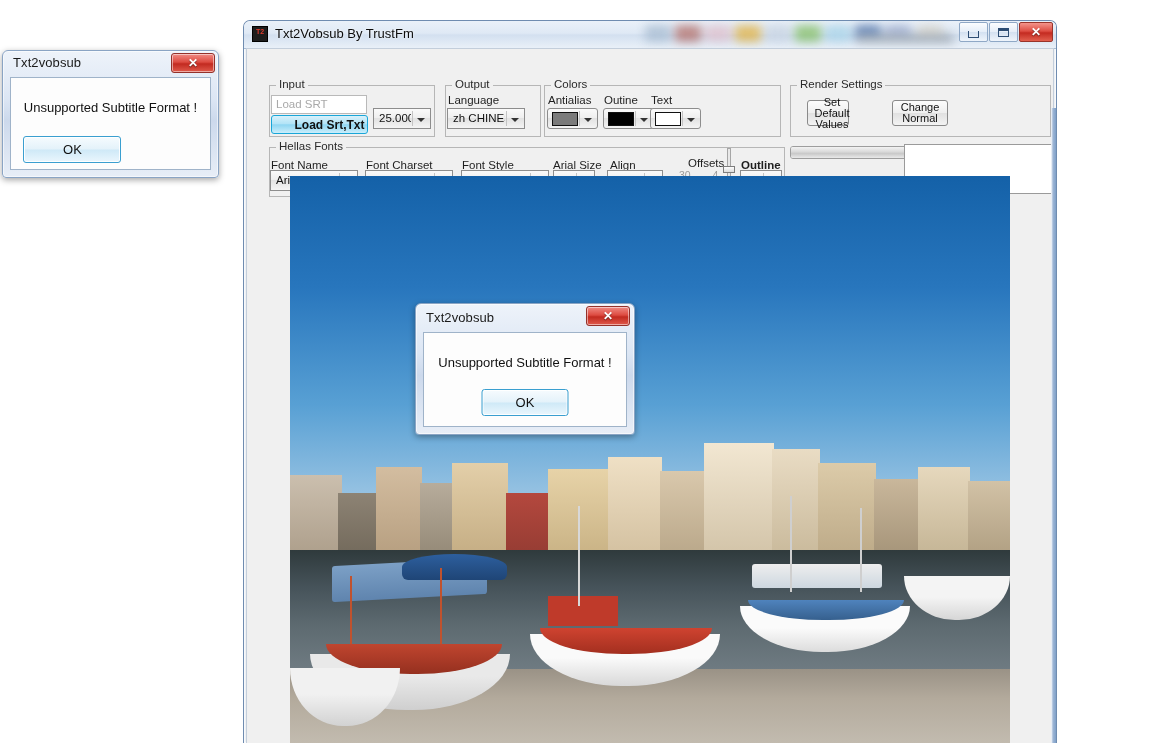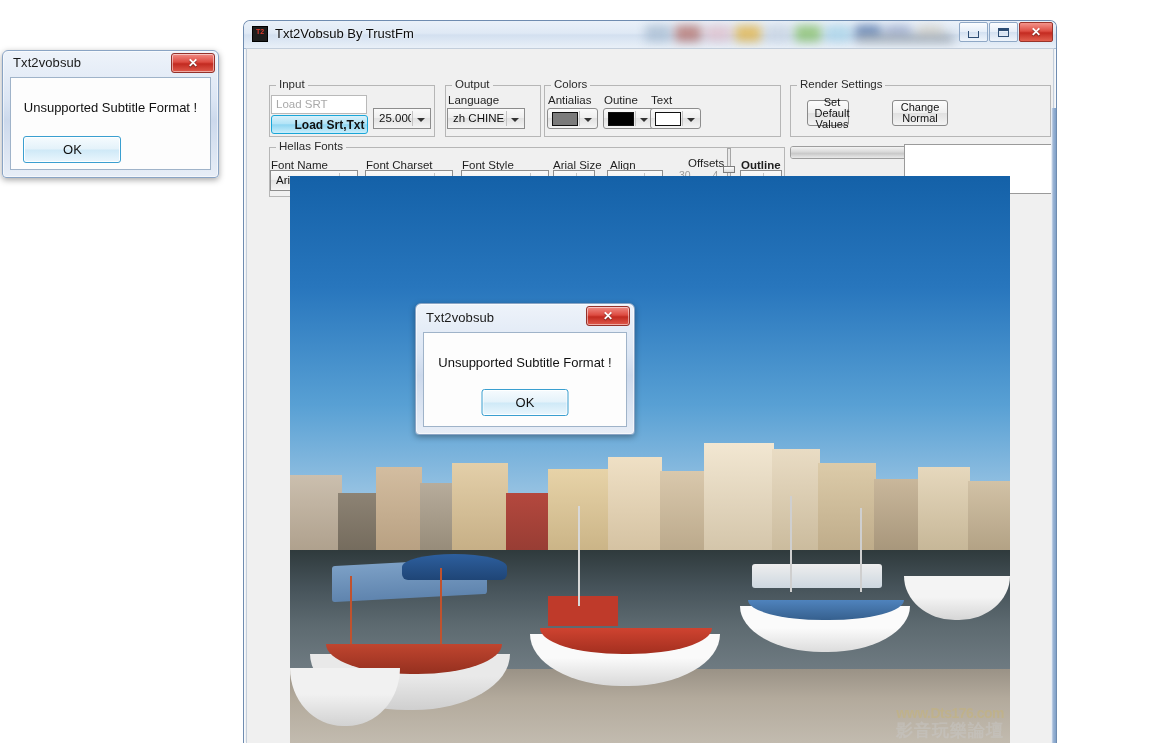--- a/index.html
+++ b/index.html
@@ -394,24 +394,20 @@
 
     <span class="canopy" style="left:462px;top:388px;width:130px;height:24px;background:linear-gradient(180deg,#eeeeee,#cdd7e0);"></span>
     <span class="hull" style="left:450px;top:430px;width:170px;height:46px;background:linear-gradient(180deg,#fbfbfb 48%,#dcdcdc 100%);"></span>
     <span class="hull" style="left:458px;top:424px;width:156px;height:20px;background:linear-gradient(180deg,#4f83bd,#36608e);"></span>
     <span class="mast" style="left:500px;top:320px;height:96px;"></span>
     <span class="mast" style="left:570px;top:332px;height:84px;"></span>
     <span class="hull" style="left:614px;top:400px;width:106px;height:44px;background:linear-gradient(180deg,#f4f4f4 48%,#d6d6d6 100%);"></span>
   </div>
 
 
-  <div id="watermark">
-    <div id="wm1">www.Dts176.com</div>
-    <div id="wm2">影音玩樂論壇</div>
-  </div>
 </div>
 
 <div id="rightedge"></div>
 
 <div class="win7dlg" id="dlgB">
   <div class="dlg-title">Txt2vobsub</div>
   <div class="dlg-close">✕</div>
   <div class="dlg-body">
     <div class="dlg-msg">Unsupported Subtitle Format !</div>
     <div class="dlg-ok">OK</div>

